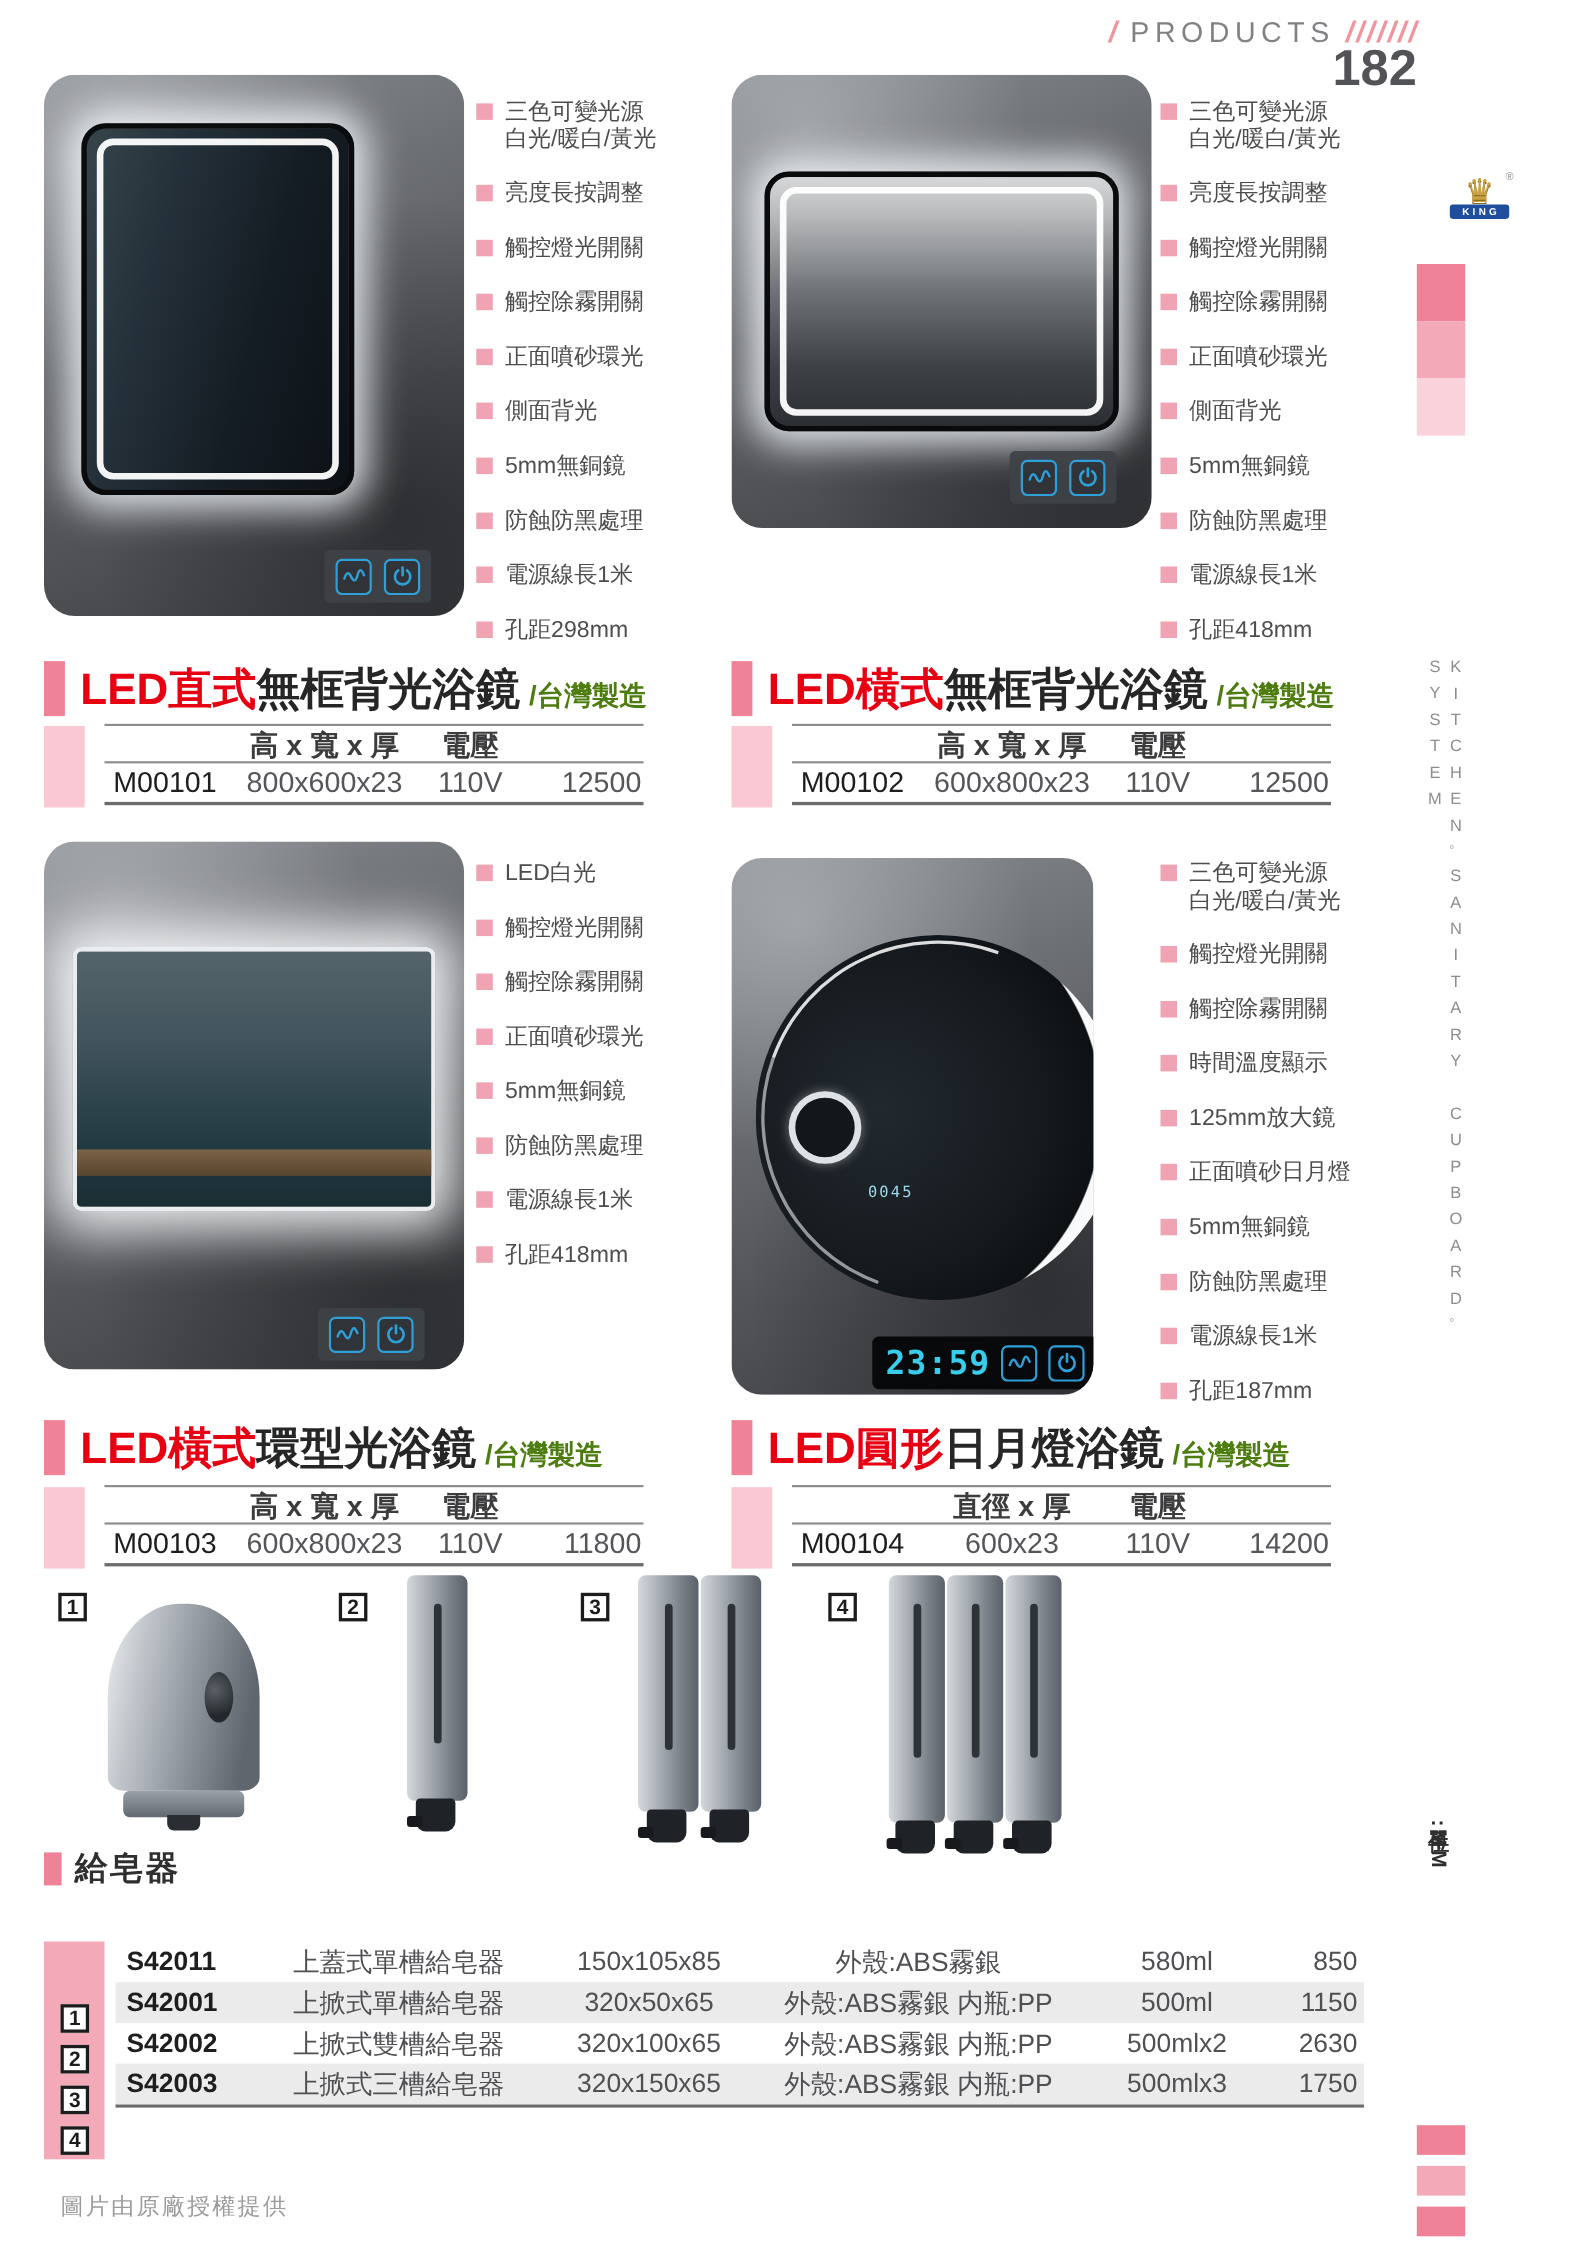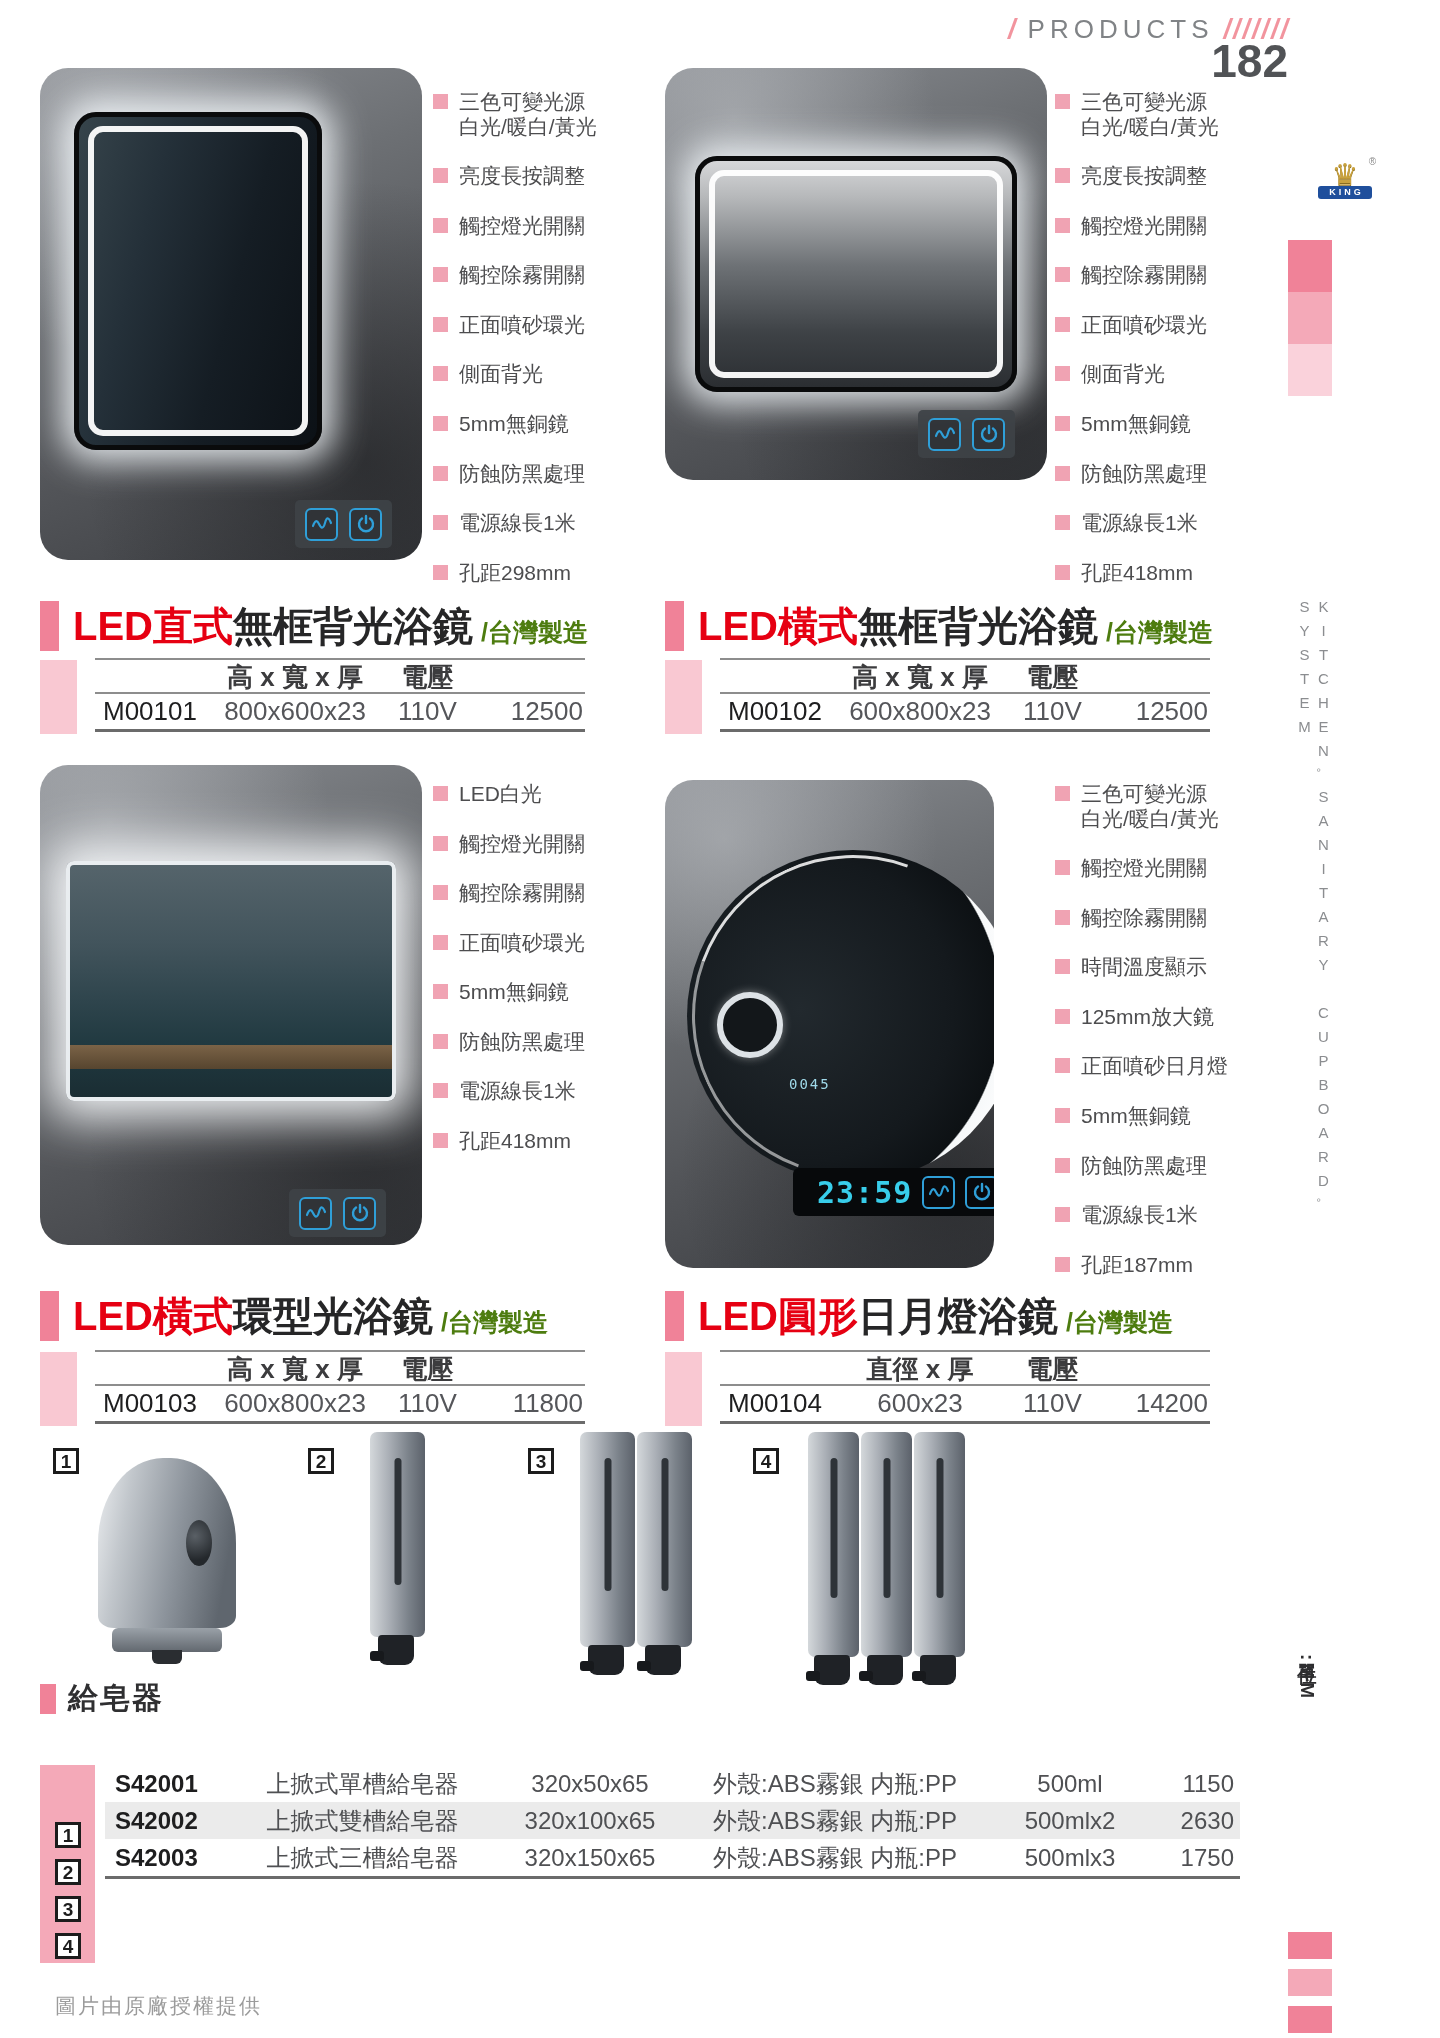--- a/index.html
+++ b/index.html
@@ -57,21 +57,21 @@
   .magnifier { position:absolute; width:66px; height:66px; border-radius:50%;
     border:6px solid #dde2e6; background:#13171a; box-shadow:0 0 10px rgba(255,255,255,.4); }
   .minidisp { position:absolute; color:#9fd9e9; font-size:14px; letter-spacing:2px;
     font-family:"DejaVu Sans Mono", monospace; }
   .ctrl { position:absolute; height:48px; background:rgba(62,66,71,.92); border-radius:5px;
     display:flex; align-items:center; justify-content:center; gap:11px; padding:0 10px; }
   .cico { width:33px; height:33px; border:2.5px solid #2f9fd8; border-radius:6px;
     display:flex; align-items:center; justify-content:center; background:rgba(10,12,14,.25); }
   .cico svg { width:24px; height:24px; }
   .clockbar { position:absolute; height:48px; background:#07090b; border-radius:6px;
-    display:flex; align-items:center; gap:10px; padding:0 24px; }
+    display:flex; align-items:center; gap:10px; padding:0 12px;margin-top:47px; }
   .time { color:#38cdea; font-size:30px; font-family:"DejaVu Sans Mono", monospace; font-weight:700;
     letter-spacing:1px; }
 
   
   .feats { position:absolute; width:215px; }
   .feat { display:flex; gap:11px; margin-bottom:25px; }
   .fsq { width:15px; height:15px; background:#f0a3b3; margin-top:4px; flex:none; }
   .ftext { font-size:21px; color:#4d4d4f; line-height:1.17; white-space:pre-line; }
 
   
@@ -537,20 +537,28 @@
 <div class="numcol">
     <span class="numbox">1</span>
     <span class="numbox">2</span>
     <span class="numbox">3</span>
     <span class="numbox">4</span>
   </div>
 
 <div class="stable">
   <div class="srows">
       <div class="srow">
+      <span class="c-code">S42011</span>
+      <span class="cc">上蓋式單槽給皂器</span>
+      <span class="cc">150x105x85</span>
+      <span class="cc">外殼:ABS霧銀</span>
+      <span class="cc">580ml</span>
+      <span class="c-price">850</span>
+    </div>
+      <div class="srow">
       <span class="c-code">S42001</span>
       <span class="cc">上掀式單槽給皂器</span>
       <span class="cc">320x50x65</span>
       <span class="cc">外殼:ABS霧銀 内瓶:PP</span>
       <span class="cc">500ml</span>
       <span class="c-price">1150</span>
     </div>
       <div class="srow">
       <span class="c-code">S42002</span>
       <span class="cc">上掀式雙槽給皂器</span>

